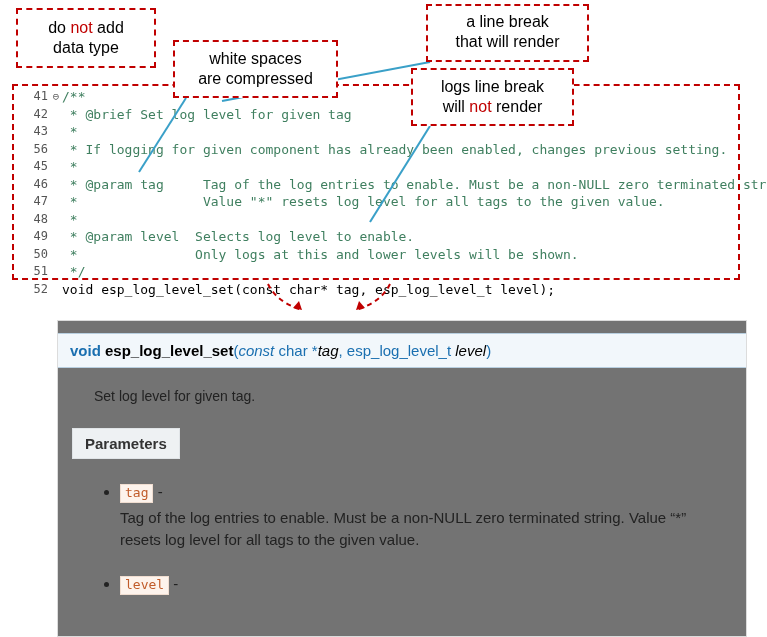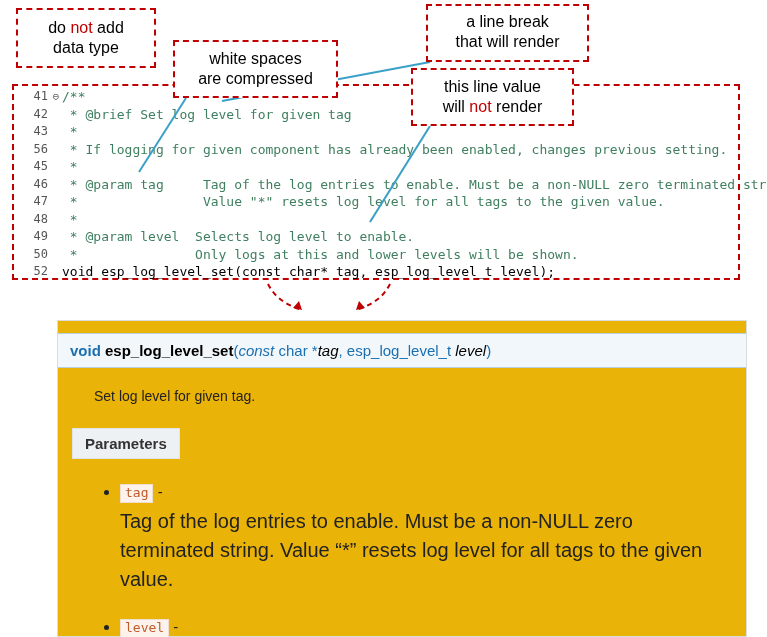--- a/index.html
+++ b/index.html
@@ -128,21 +128,21 @@
     color: #000000;
   }
 
   
   #doc-panel {
     position: absolute;
     left: 57px;
     top: 320px;
     width: 690px;
     height: 317px;
-    background: #eab308;
+    background: #737373;
     border: 1px solid #dcdcdc;
     box-sizing: border-box;
     z-index: 2;
   }
   #doc-signature {
     background: #f2f7fb;
     border-top: 1px solid #b8cfe0;
     border-bottom: 1px solid #b8cfe0;
     padding: 8px 12px;
     font-family: "Liberation Sans", sans-serif;
@@ -203,21 +203,21 @@
     font-family: "DejaVu Sans Mono", monospace;
     font-size: 13px;
     color: #c05b2a;
     background: #fdf3ec;
     border: 1px solid #f0ddd0;
     padding: 0 4px;
     line-height: 1.3;
   }
   .param-desc {
     margin: 4px 0 0 0;
-    font-size: 20px;
+    font-size: 15px;
     color: #222222;
     line-height: 1.45;
   }
 </style>
 </head>
 <body>
 
 <svg id="connectors" viewBox="0 0 767 637">
 
   <line x1="186" y1="98" x2="139" y2="172" stroke="#3aa0c8" stroke-width="2"></line>
@@ -248,21 +248,21 @@
 
 <div class="callout" id="callout-linebreak-render">
   <div>
     <span>a line break</span><br>
     <span>that will render</span>
   </div>
 </div>
 
 <div class="callout" id="callout-linebreak-norender">
   <div>
-    <span>this line value</span><br>
+    <span>logs line break</span><br>
     <span>will </span><span class="hl">not</span><span> render</span>
   </div>
 </div>
 
 <div id="code-block">
 
   <div class="code-line">
     <span class="ln">41</span>
     <span class="fold">⊖</span>
     <span class="code-text">/**</span>
@@ -315,20 +315,25 @@
     <span class="fold"></span>
     <span class="code-text"> * @param level  Selects log level to enable.</span>
   </div>
 
   <div class="code-line">
     <span class="ln">50</span>
     <span class="fold"></span>
     <span class="code-text"> *               Only logs at this and lower levels will be shown.</span>
   </div>
 
+  <div class="code-line">
+    <span class="ln">51</span>
+    <span class="fold"></span>
+    <span class="code-text"> */</span>
+  </div>
 
   <div class="code-line">
     <span class="ln">52</span>
     <span class="fold"></span>
     <span class="code-text plain">void esp_log_level_set(const char* tag, esp_log_level_t level);</span>
   </div>
 
 </div>
 
 <div id="doc-panel">

